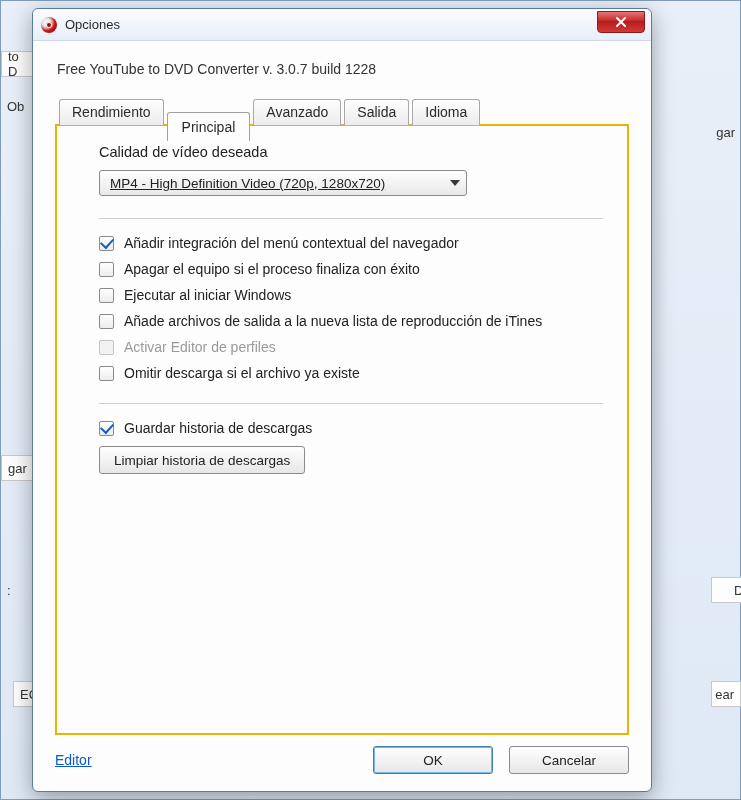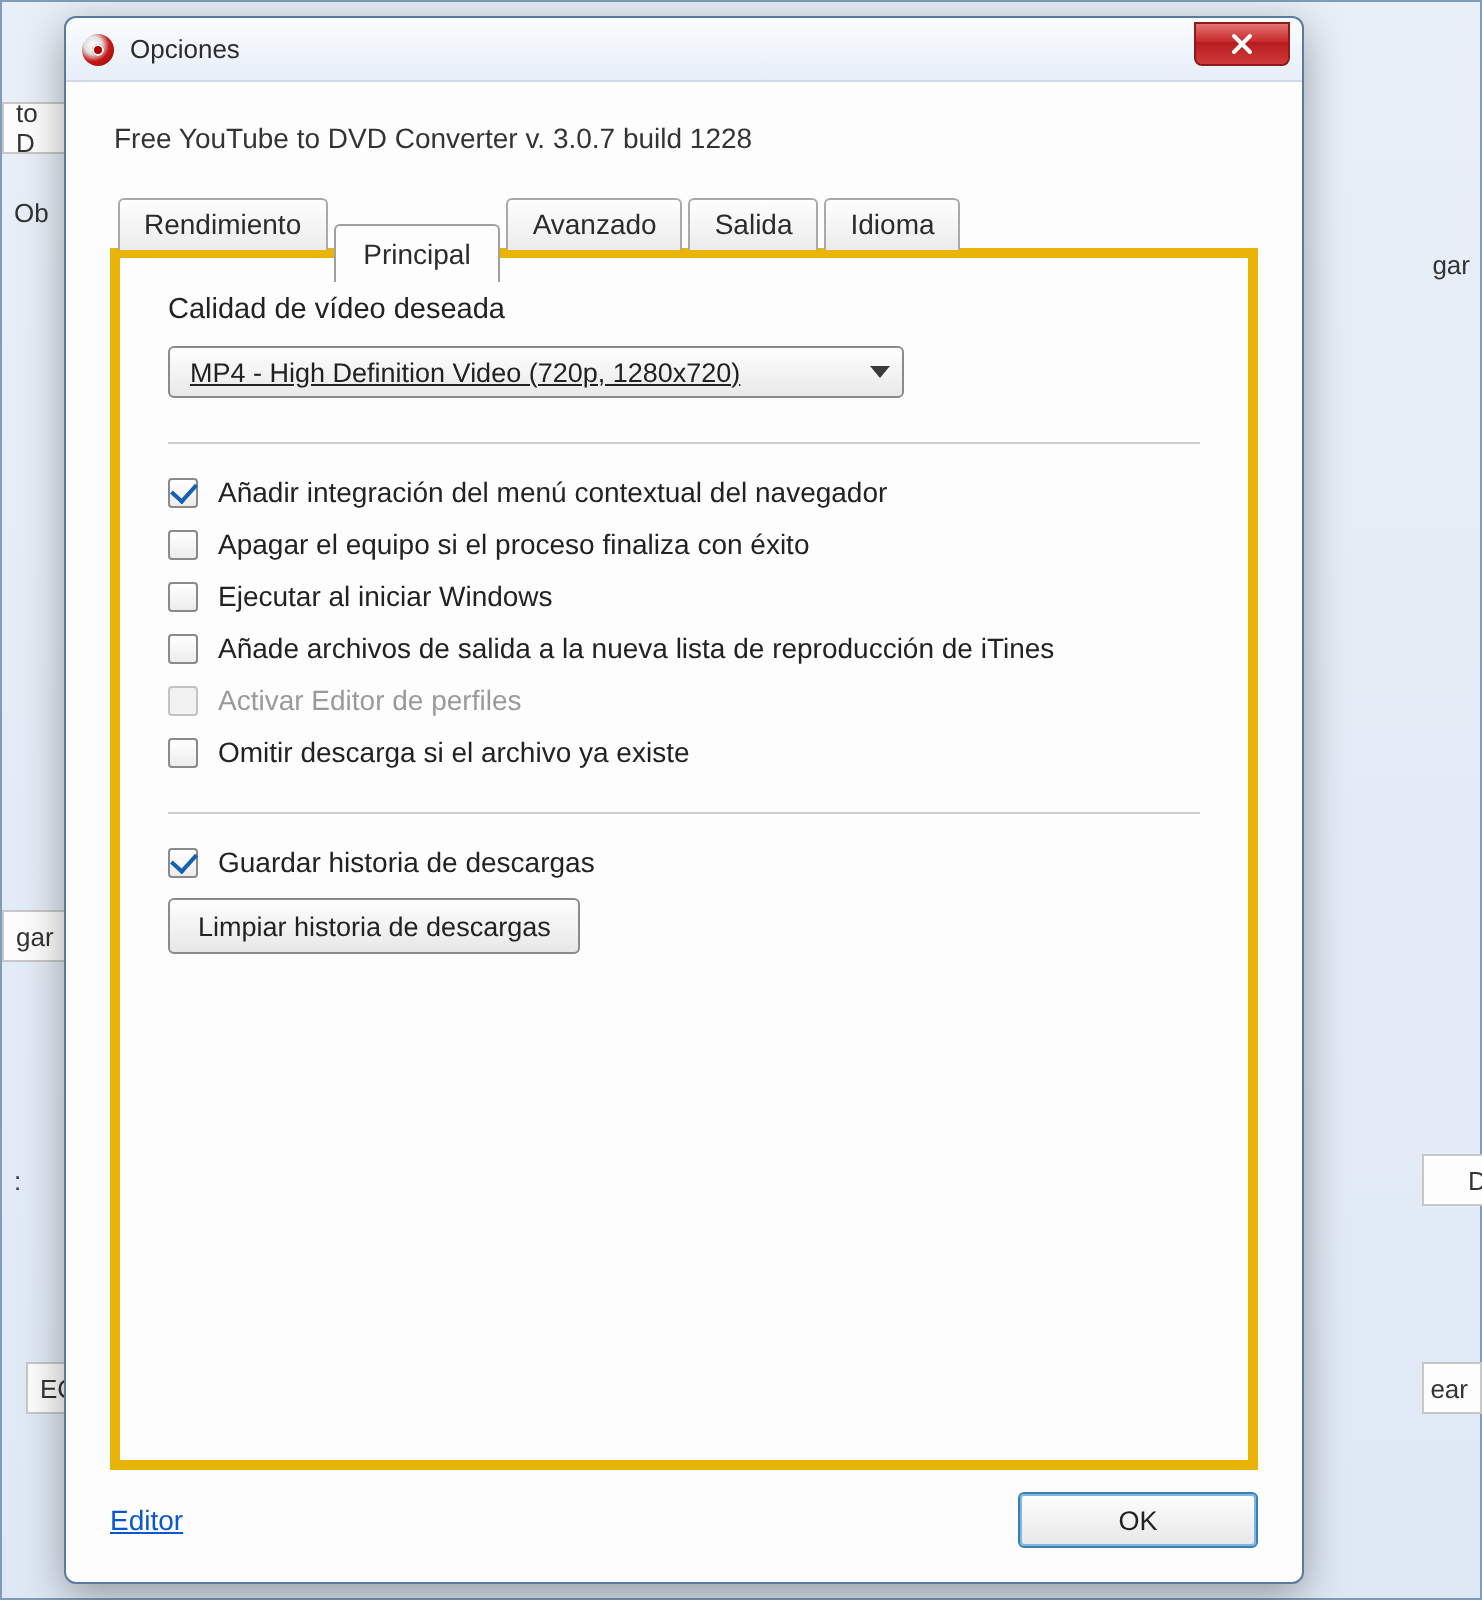--- a/index.html
+++ b/index.html
@@ -105,24 +105,24 @@
     top: 1px;
   }
   .tab.active {
     background: #fdfdfd;
     padding: 6px 14px 6px;
     top: 17px;
     z-index: 3;
     border-color: #a0a0a0;
   }
   .tabpanel {
-    border: 5px solid #eab308;
+    border: 2px solid #eab308;
     flex: 1;
     background: #fdfdfd;
-    padding: 18px 24px 10px 24px;
+    padding: 18px 24px 10px 42px;
     overflow: hidden;
   }
   .section-label {
     font-size: 14.5px;
     color: #222;
     margin-bottom: 10px;
   }
   .combo {
     display: inline-flex;
     align-items: center;
@@ -303,14 +303,15 @@
       <div style="margin-top:8px;">
         <span class="push-btn">Limpiar historia de descargas</span>
       </div>
     </div>
   </div>
 
   <div class="footer">
     <span class="help-link">Editor</span>
     <span class="footer-spacer"></span>
     <span class="dlg-btn default">OK</span>
+    <span class="dlg-btn">Cancelar</span>
   </div>
 </div>
 
 </body></html>

